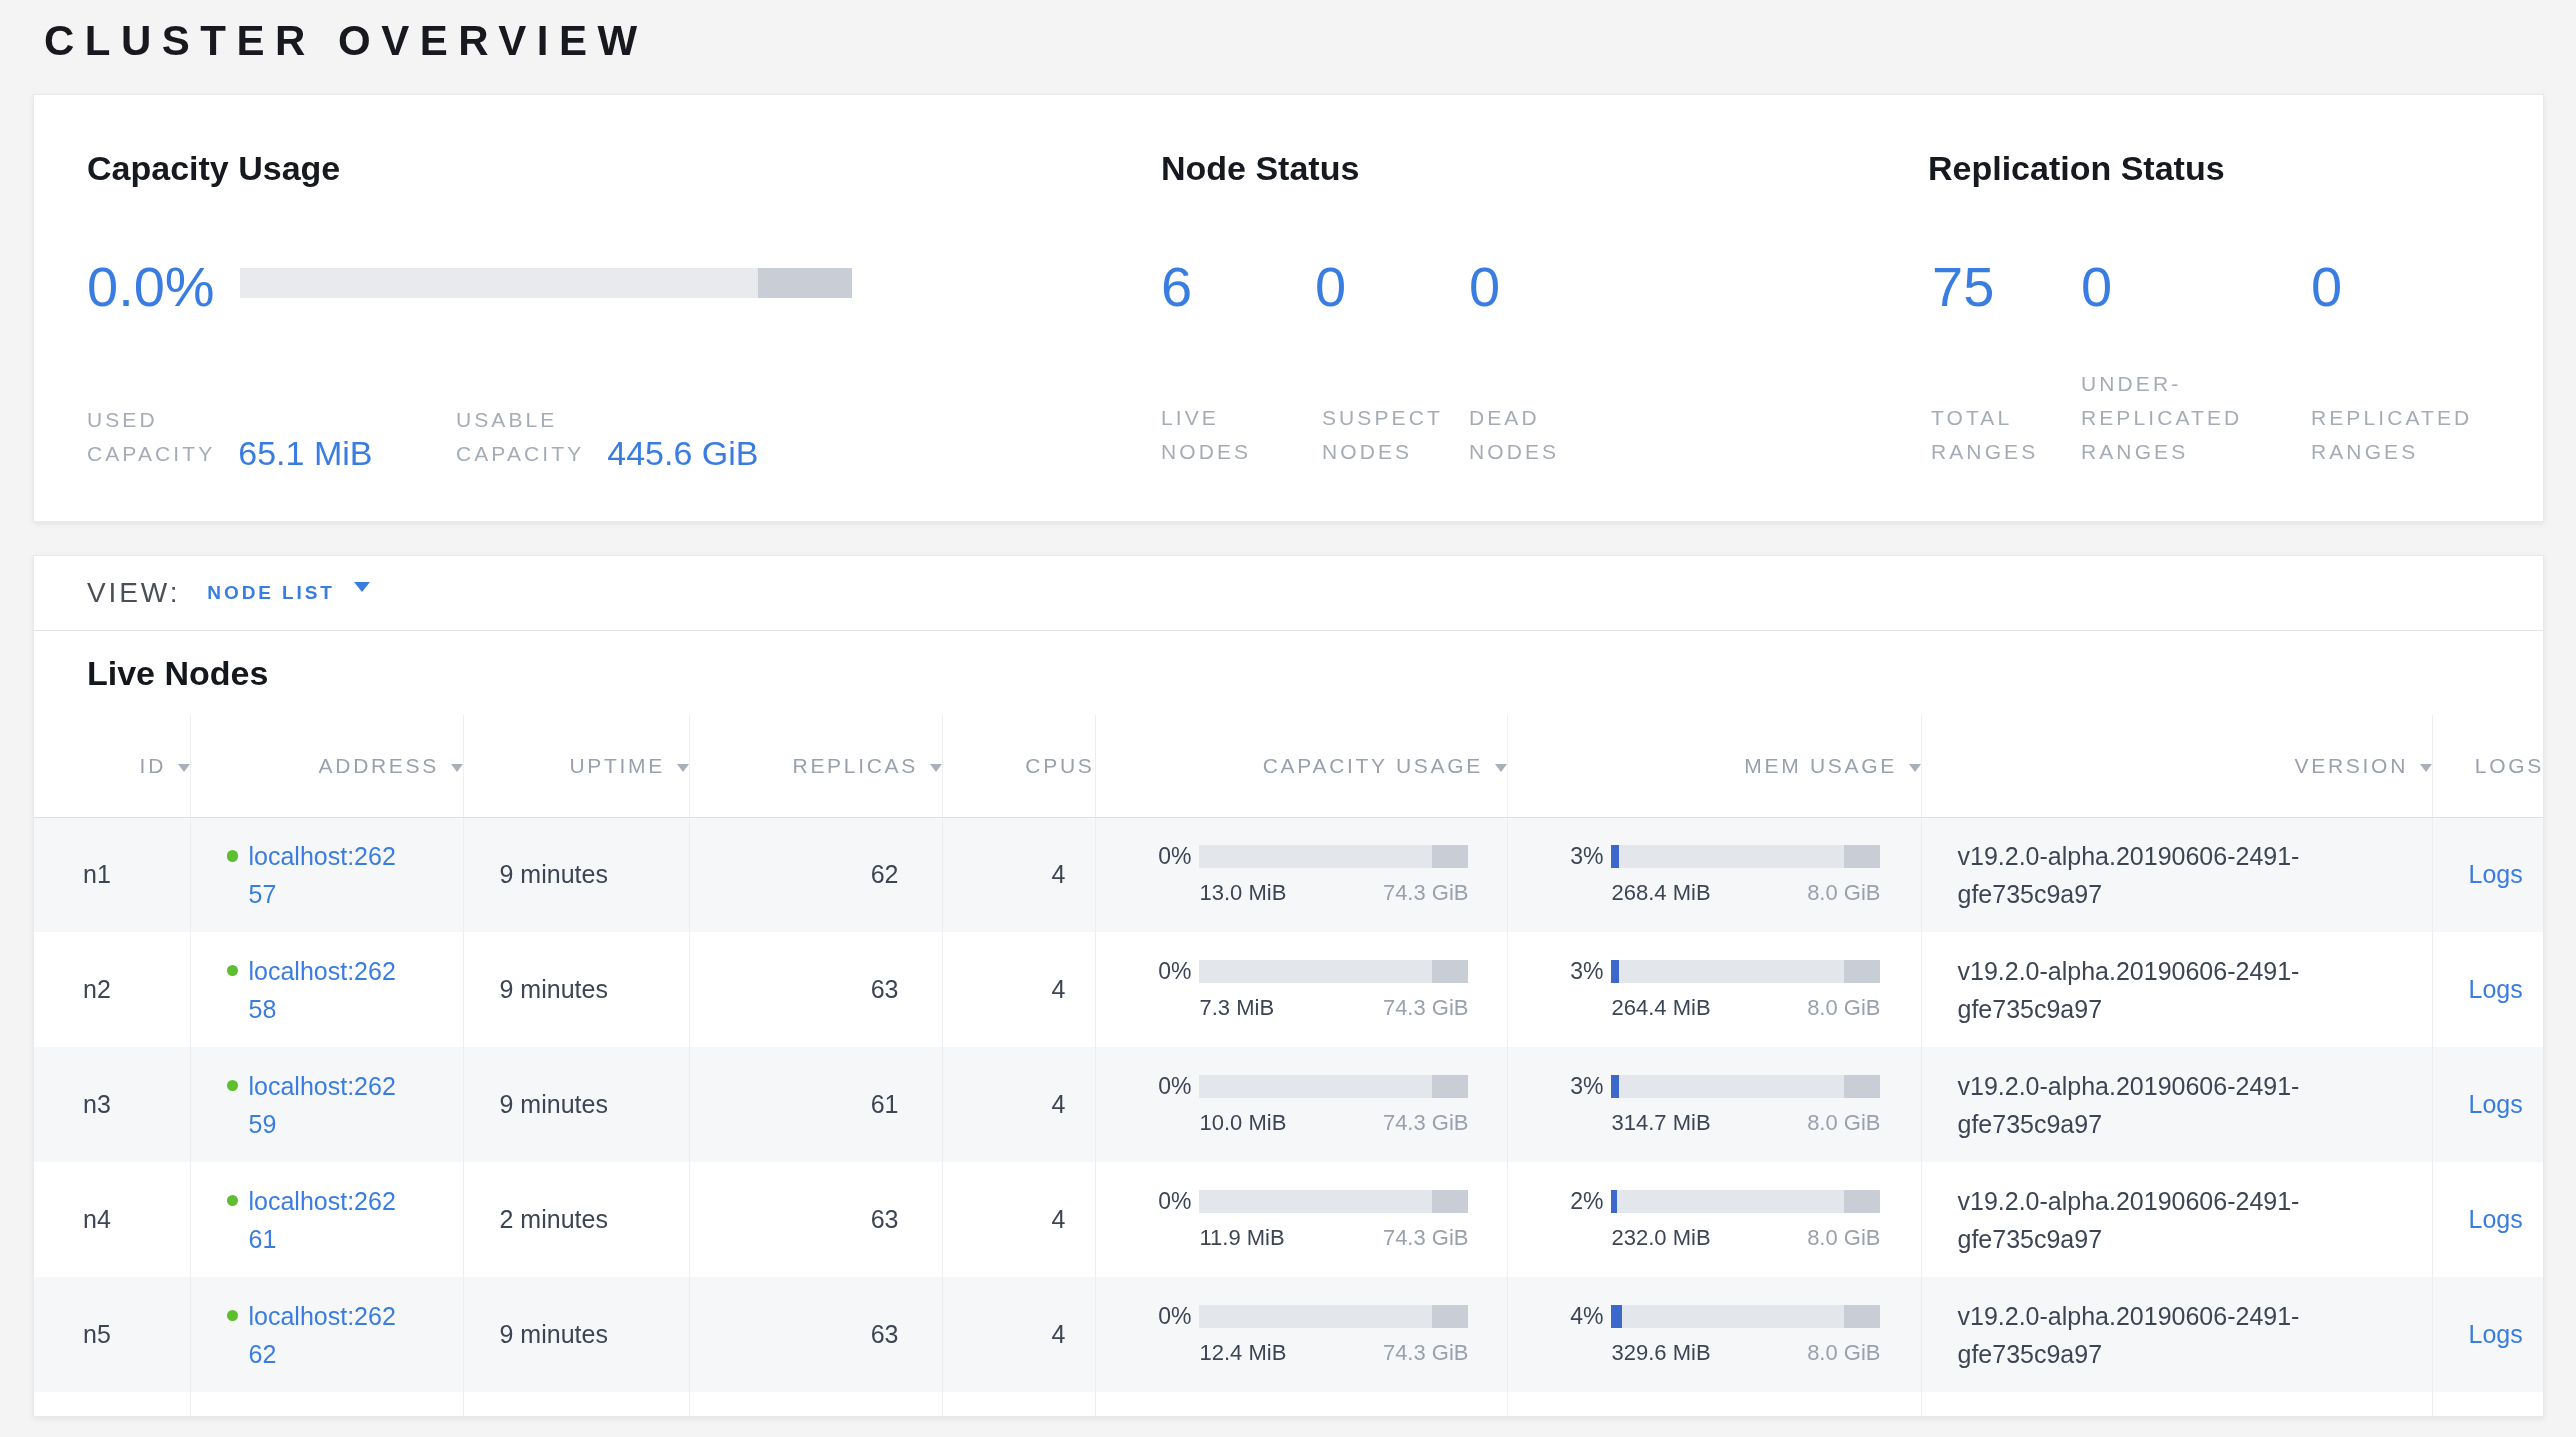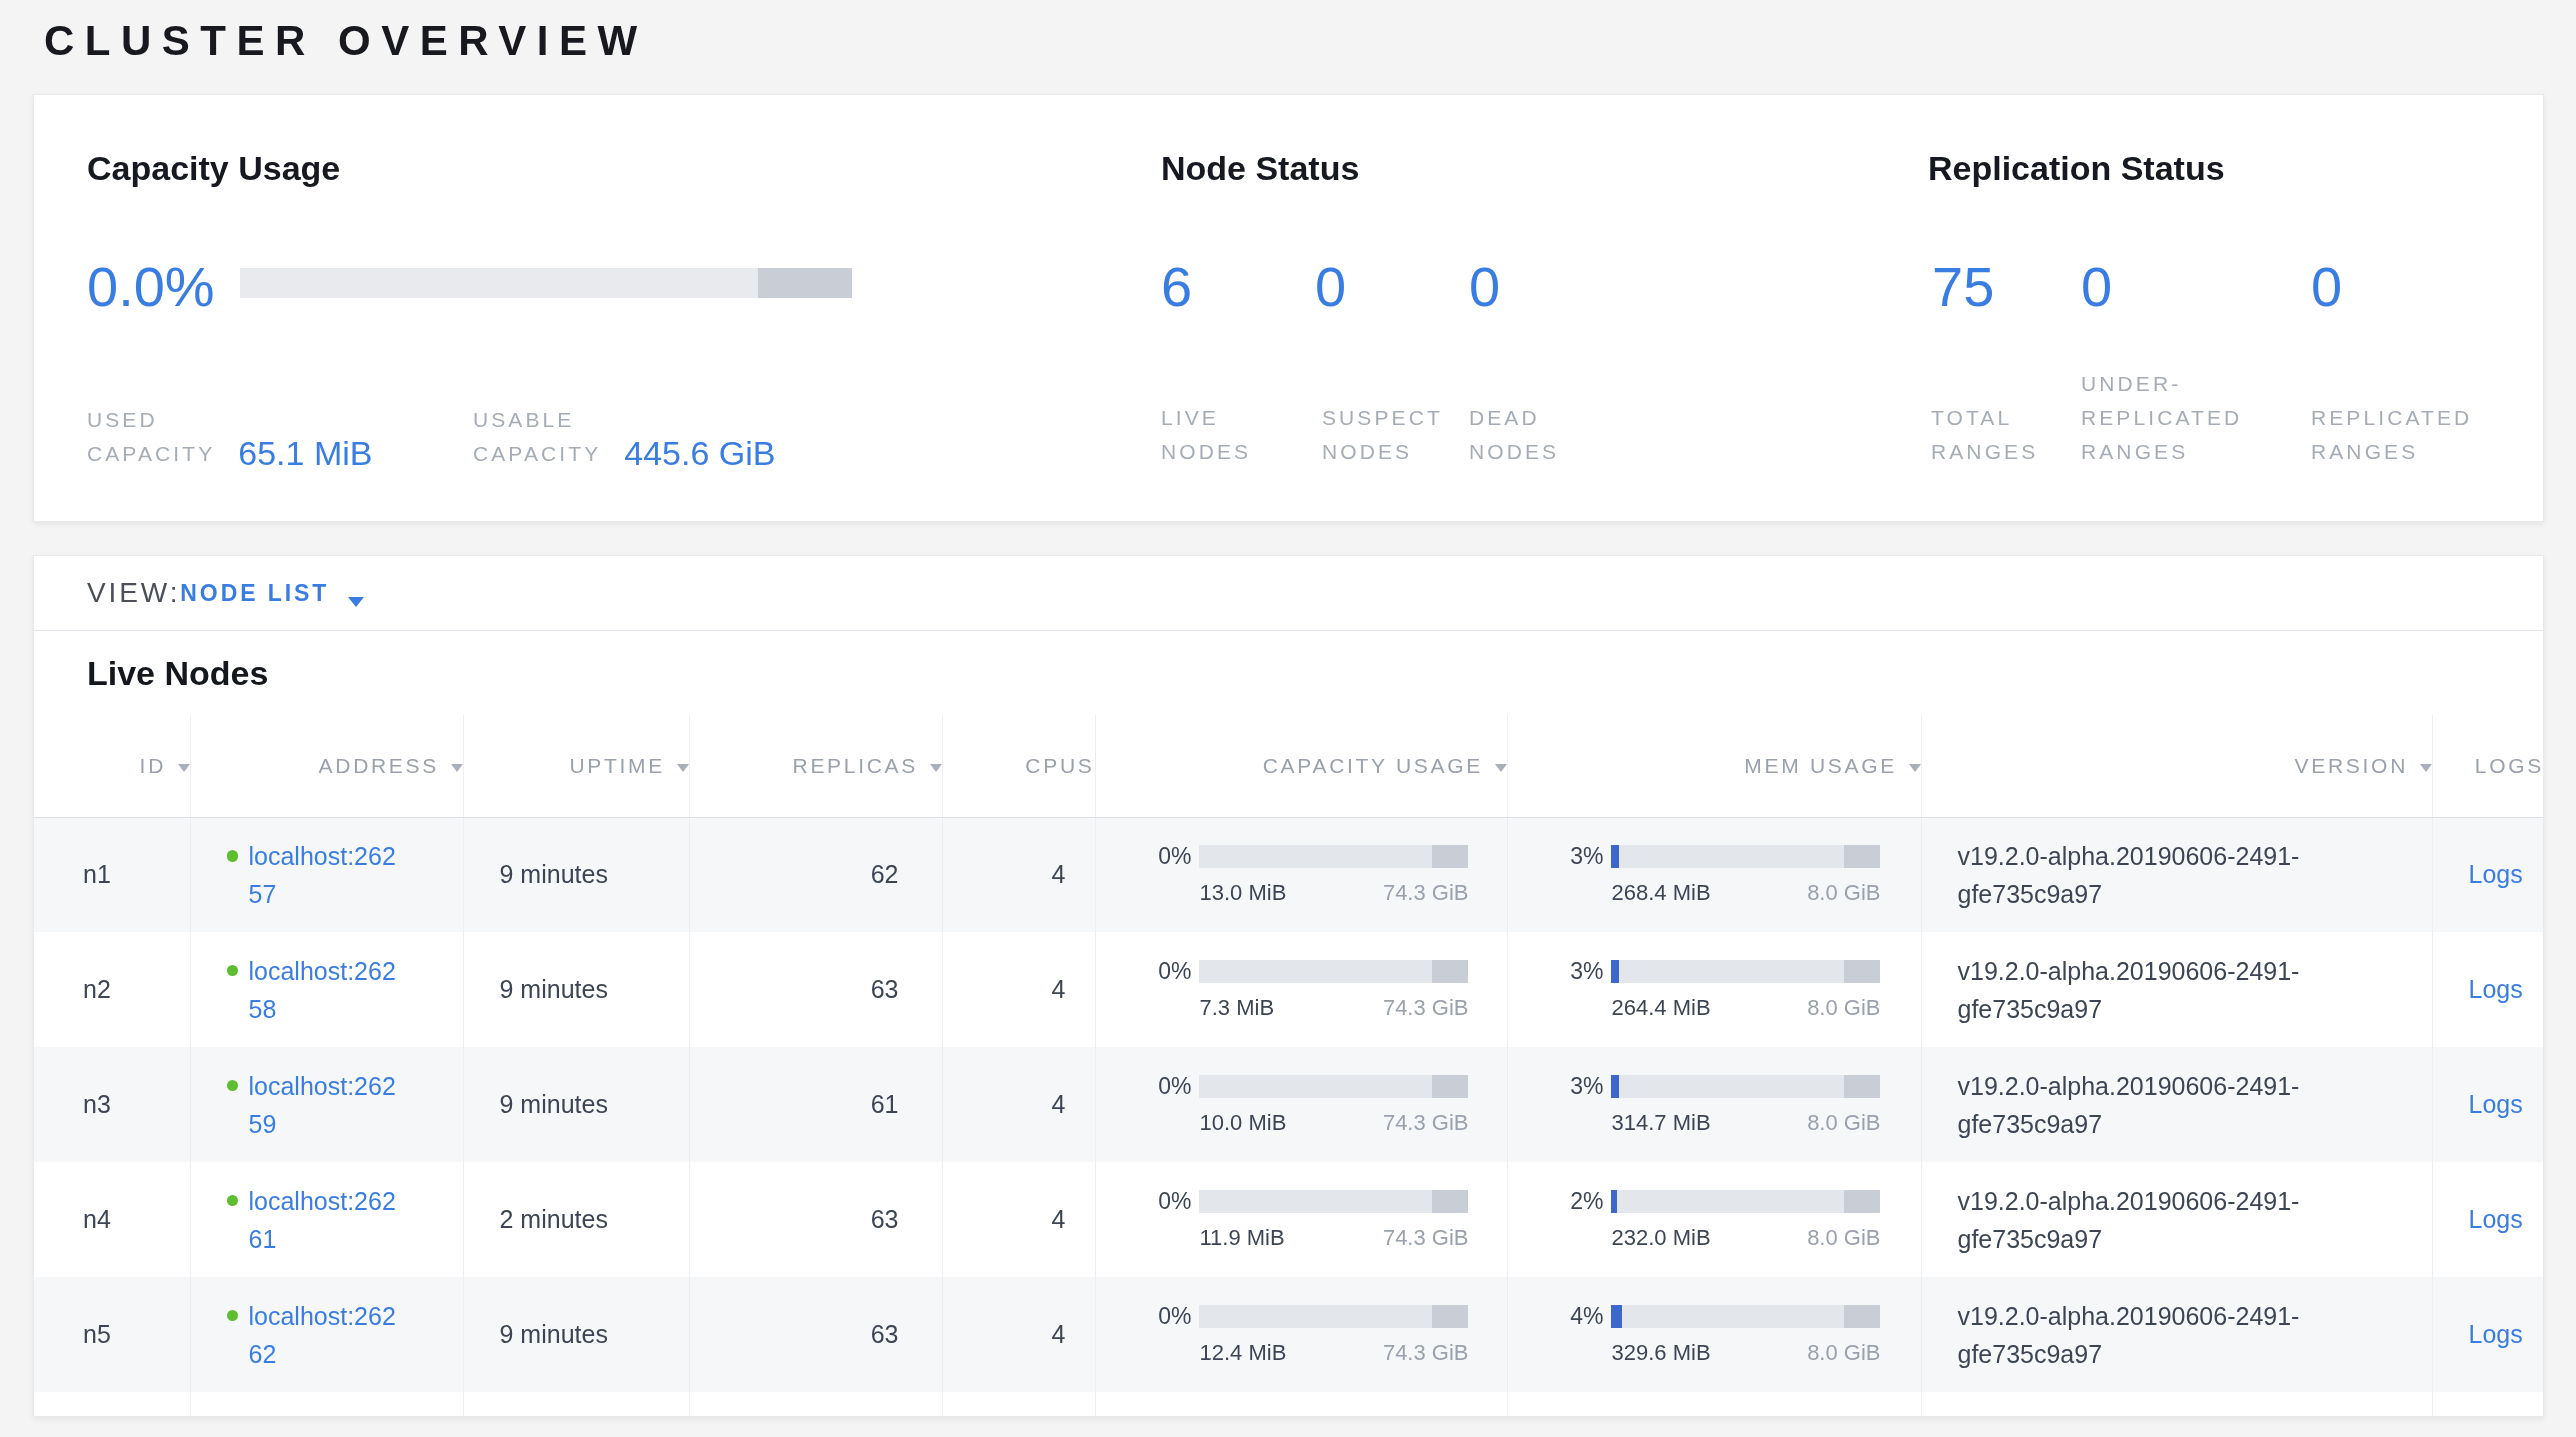--- a/index.html
+++ b/index.html
@@ -31,35 +31,35 @@
   .n-live{left:1127px}.n-suspect{left:1281px}.n-dead{left:1435px}
   .n-total{left:1898px}.n-under{left:2047px}.n-unavail{left:2277px}
 
   .stat-label{font-size:21px;line-height:34px;letter-spacing:3.1px;color:#a6acb6;white-space:nowrap}
   .stat-label span{display:block}
   .abs-label{position:absolute;bottom:52px}
   .l-live{left:1127px}.l-suspect{left:1288px}.l-dead{left:1435px}
   .l-total{left:1897px}.l-under{left:2047px}.l-unavail{left:2277px}
 
   .stat-pair{position:absolute;bottom:50px;display:flex;align-items:flex-end;column-gap:23px}
-  .pair-used{left:53px}.pair-usable{left:439px}
+  .pair-used{left:53px}.pair-usable{left:422px}
   .stat-value{font-size:34px;line-height:35px;color:var(--accent);white-space:nowrap}
 
   .cap-bar{position:absolute;left:206px;top:173px;width:612px;height:30px;background:#e8eaee}
   .cap-bar-dark{position:absolute;right:0;top:0;height:100%;width:15.3%;background:var(--dark-seg)}
   .cap-axis{position:absolute;left:206px;top:208px;width:612px;height:61px}
   .cap-tick{position:absolute;top:1.9px;width:1.9px;height:15.3px;background:#c6cad2}
   .tick-100{left:137px}.tick-300{left:412px}
   .axis-label{position:absolute;top:25px;transform:translateX(-50%);font-size:21px;color:#5a6170;white-space:nowrap}
   .al-0{left:1.9px}.al-200{left:275px}.al-400{left:550px}
 
   
   .view-bar{height:75px;border-bottom:1px solid #e3e5ea;display:flex;align-items:center;padding-left:53px;background:#fff}
   .view-label{font-size:28px;letter-spacing:2.9px;color:#4b5058}
-  .view-select{display:flex;align-items:flex-end;font-size:23px;letter-spacing:2.9px;font-weight:700;color:var(--accent);cursor:pointer}
+  .view-select{display:flex;align-items:flex-start;margin-left:27px;font-size:19px;letter-spacing:2.9px;font-weight:700;color:var(--accent);cursor:pointer}
   .caret{width:0;height:0;border-left:8.6px solid transparent;border-right:8.6px solid transparent;border-top:10.5px solid var(--accent);margin-left:19px}
 
   
   .table-title{margin:23px 0 0 53px;font-size:34px;font-weight:700;color:#14171c;line-height:38px}
   table{border-collapse:collapse;table-layout:fixed;width:100%;margin-top:23px}
   th{height:102px;font-size:21px;font-weight:400;letter-spacing:2.7px;color:#9aa1ad;text-align:right;
      padding:0 0 0 36px;border-bottom:1px solid #dcdfe5;border-right:1px solid #eceef1;white-space:nowrap}
   th:first-child{padding-left:49px}
   th:last-child{border-right:none}
   th.sortable{cursor:pointer}

